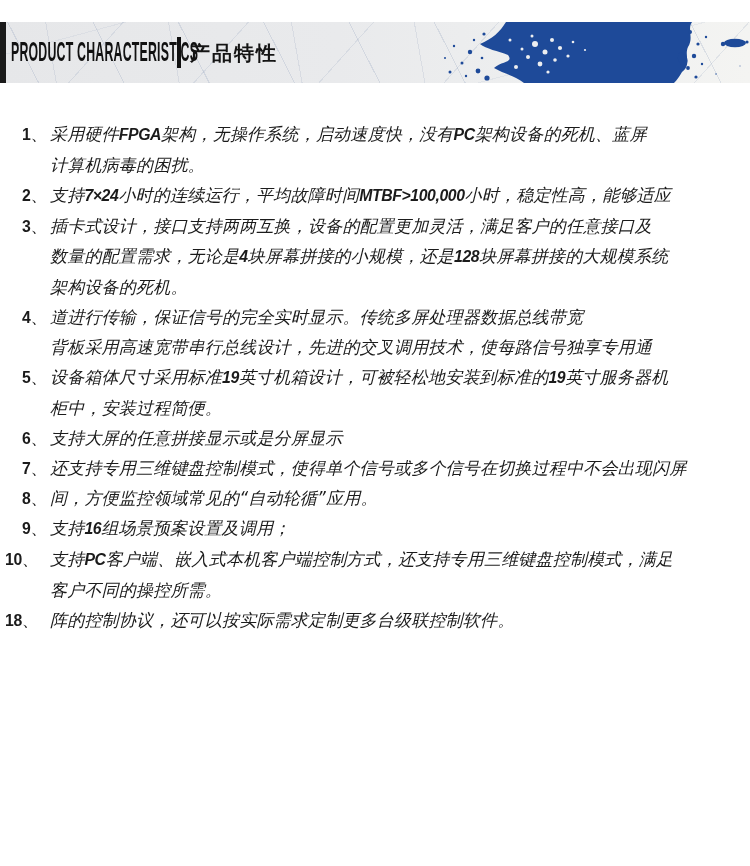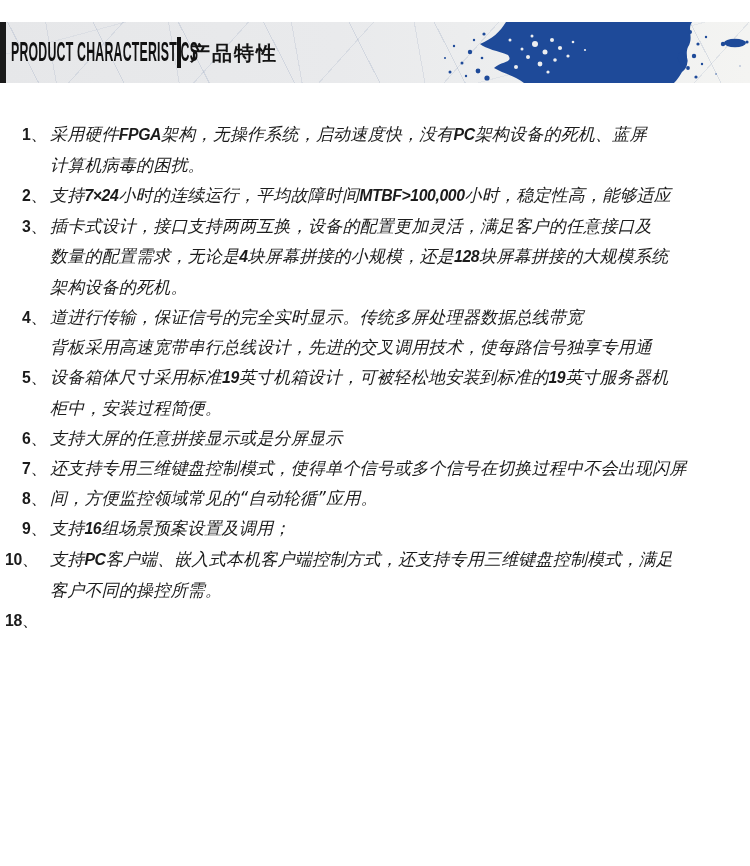--- a/index.html
+++ b/index.html
@@ -233,17 +233,18 @@
       <div class="feature-item">
         <span class="num wide"><span class="lt">10</span>、</span>
         <div class="content">
           <div class="feature-line">支持<span class="lt">PC</span>客户端、嵌入式本机客户端控制方式，还支持专用三维键盘控制模式，满足</div>
           <div class="feature-line">客户不同的操控所需。</div>
         </div>
       </div>
       <div class="feature-item">
         <span class="num wide"><span class="lt">18</span>、</span>
         <div class="content">
+          <div class="feature-line">阵的控制协议，还可以按实际需求定制更多台级联控制软件。</div>
         </div>
       </div>
     </div>
 
 </div>
 
 </body></html>

